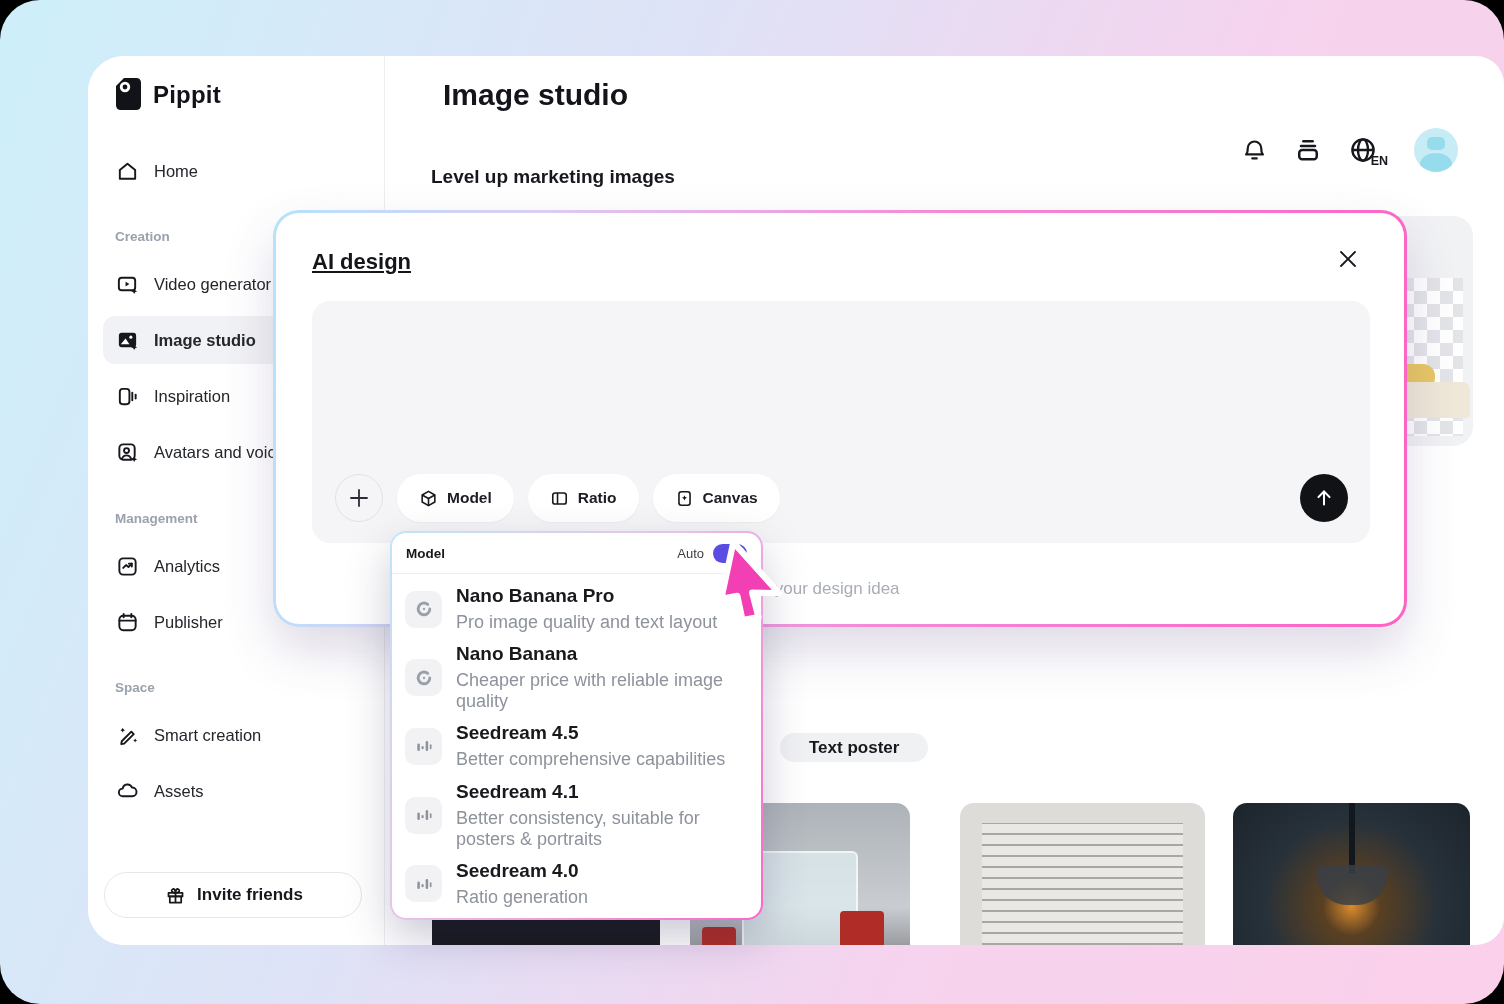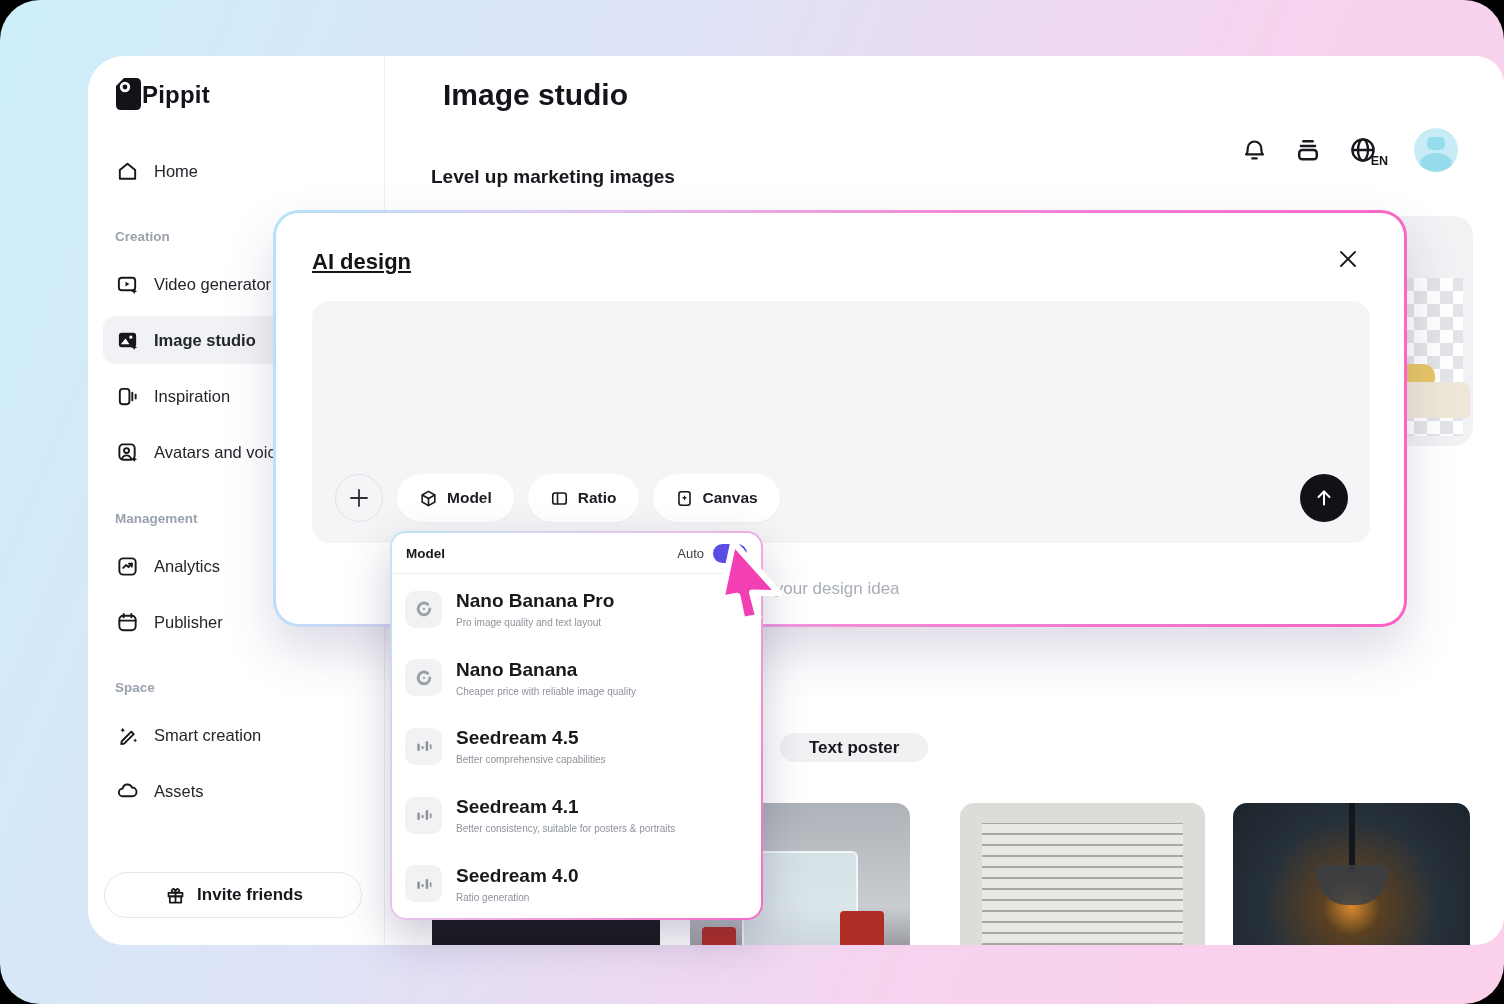--- a/index.html
+++ b/index.html
@@ -4,21 +4,21 @@
 <style>
   * { margin:0; padding:0; box-sizing:border-box; }
   html,body { width:1504px; height:1004px; background:#000; font-family:"Liberation Sans", sans-serif; }
   .frame { position:absolute; inset:0; border-radius:40px; overflow:hidden;
            background:linear-gradient(112deg,#cdeffa 0%,#dfe2f6 38%,#f6d3ee 68%,#fbd0ea 100%); }
   .window { position:absolute; left:88px; top:56px; width:1416px; height:889px; background:#fff;
             border-radius:36px 28px 28px 36px; overflow:hidden; }
 
   
   .sidebar { position:absolute; left:0; top:0; width:297px; height:100%; background:#fff; border-right:1px solid #eceef1; }
-  .logo-row { position:absolute; left:27px; top:22px; display:flex; align-items:center; }
+  .logo-row { position:absolute; left:27px; top:22px; display:flex; align-items:center; gap:11px; }
   .logo-mark { width:27px; height:34px; position:relative; }
   .logo-text { font-size:24px; font-weight:800; color:#111318; letter-spacing:.2px; }
   .nav-item { position:absolute; left:0; width:100%; height:48px; display:flex; align-items:center; padding-left:27px; gap:15px; cursor:pointer; }
   .nav-item .lbl { font-size:16.5px; color:#23262b; white-space:nowrap; }
   .nav-item.active-pill::before { content:""; position:absolute; left:15px; top:0; width:258px; height:48px; background:#f1f2f5; border-radius:12px; }
   .nav-item > * { position:relative; }
   .sec-label { position:absolute; left:27px; font-size:13.5px; font-weight:600; color:#9aa2ad; }
   .icon24 { width:24px; height:24px; flex:0 0 24px; display:flex; align-items:center; justify-content:center; }
   .invite-btn { position:absolute; left:16px; top:816px; width:258px; height:46px; border:1.5px solid #e4e6ea; border-radius:24px;
                 display:flex; align-items:center; justify-content:center; gap:10px; background:#fff; cursor:pointer; }
@@ -84,21 +84,21 @@
   .dd-title { font-size:13.5px; font-weight:800; color:#17191d; }
   .dd-right { margin-left:auto; display:flex; align-items:center; gap:9px; }
   .dd-auto { font-size:13px; color:#3b3e44; }
   .toggle { width:34px; height:19px; border-radius:10px; background:#5b4de4; position:relative; cursor:pointer; }
   .toggle .knob { position:absolute; right:2px; top:2px; width:15px; height:15px; border-radius:50%; background:#fff; box-shadow:0 1px 2px rgba(0,0,0,.25); }
   .dd-items { position:absolute; top:42px; left:0; right:0; bottom:0; display:flex; flex-direction:column; }
   .dd-item { flex:1; display:flex; align-items:center; padding-left:13px; cursor:pointer; }
   .dd-ico { width:37px; height:37px; border-radius:10px; background:#f2f2f4; display:flex; align-items:center; justify-content:center; flex:0 0 37px; }
   .dd-txt { margin-left:14px; }
   .dd-name { font-size:19px; font-weight:700; color:#17191c; }
-  .dd-desc { font-size:10px; color:#8d929b; margin-top:5px; }
+  .dd-desc { font-size:18px; color:#8d929b; margin-top:5px; }
 
   .cursor { position:absolute; left:710px; top:540px; z-index:30; pointer-events:none; }
 
   svg { display:block; }
 </style>
 </head>
 <body>
 
 <div class="frame">
   <div class="window">

